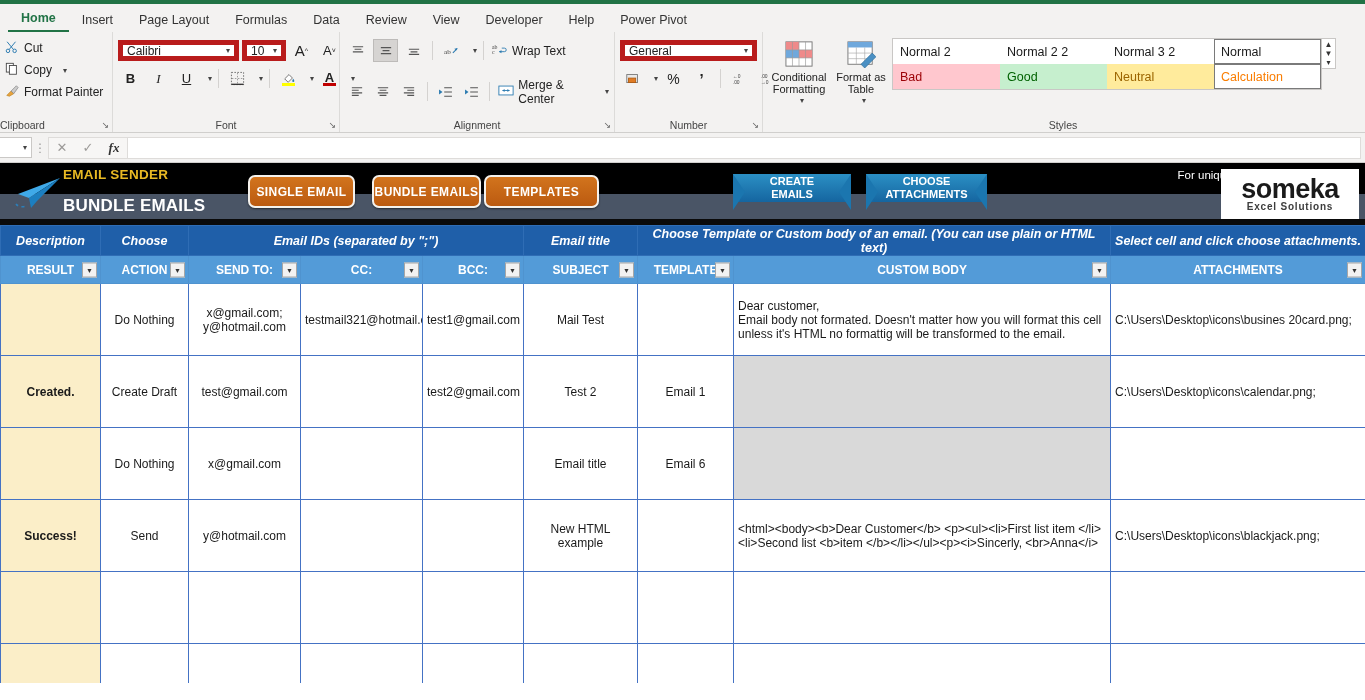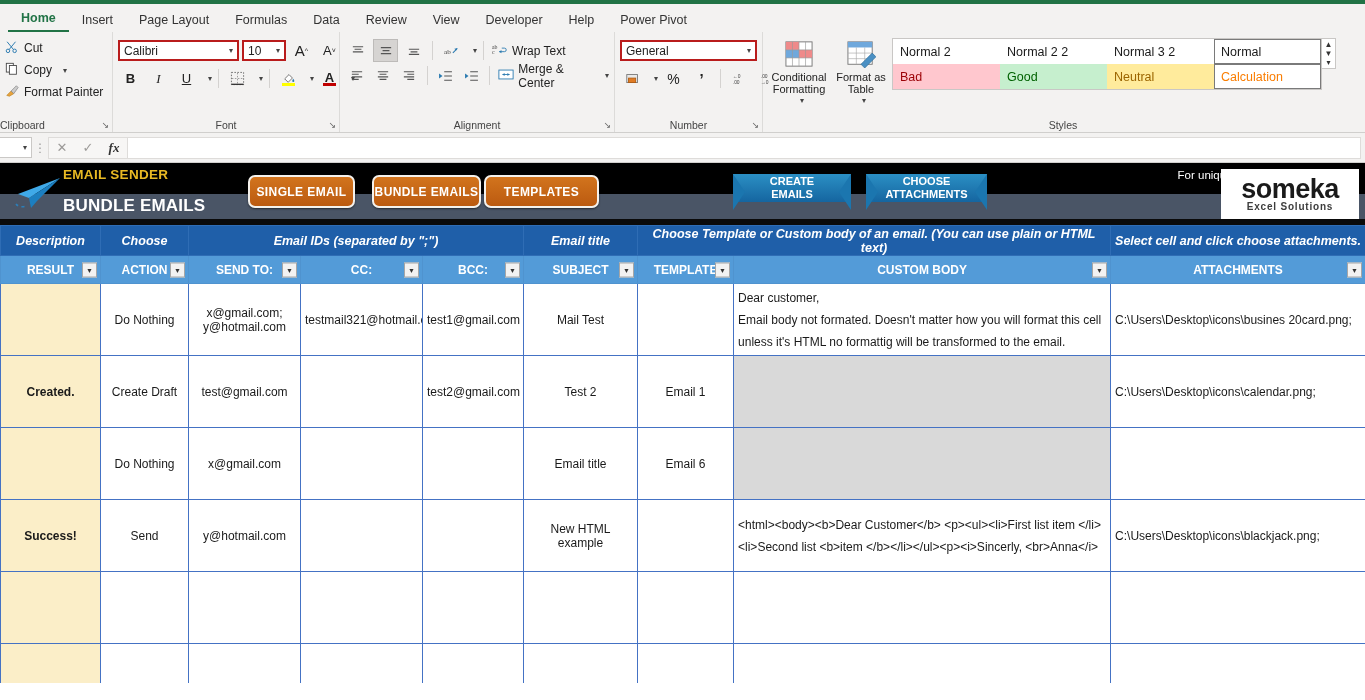--- a/index.html
+++ b/index.html
@@ -30,21 +30,21 @@
   .launcher { position:absolute; bottom:2px; right:3px; font-size:9px; color:#666; }
 
   
   .clip-col { display:flex; flex-direction:column; justify-content:flex-start;
               padding-top:2px; }
   .clip-item { display:flex; align-items:center; gap:5px; font-size:12px; color:#222;
                height:22px; padding:0 4px 0 0; white-space:nowrap; }
 
   
   .row { display:flex; align-items:center; gap:3px; height:25px; }
-  .ctl { border:2px solid #b91c1c; background:#fff; height:21px; font-size:12px;
+  .ctl { border:5px solid #b91c1c; background:#fff; height:21px; font-size:12px;
          display:flex; align-items:center; padding:0 4px; color:#222; }
   .ctl .cv { flex:1; }
   .chev { font-size:8px; color:#444; padding-left:6px; }
   .sqbtn { width:25px; height:23px; display:flex; align-items:center; justify-content:center;
            font-size:13px; color:#222; }
   .sqbtn.sel { background:#d6d4d2; border:1px solid #bdbbb9; }
   .sep { width:1px; height:19px; background:#d4d2d0; margin:0 3px; }
 
   .icon-stack { display:flex; flex-direction:column; align-items:center; }
   .underbar { height:3px; width:13px; margin-top:-1px; }
@@ -130,21 +130,21 @@
                padding:0 3px; }
   .filt { position:absolute; right:3px; top:50%; transform:translateY(-50%);
           width:15px; height:15px; background:#f2f2f2; border:1px solid #a6a6a6;
           display:flex; align-items:center; justify-content:center; font-size:7px;
           color:#333; }
   .ctr { text-align:center; }
   .lft { text-align:left; }
   .result-cell { background:#fbeec8; text-align:center; font-weight:bold; font-size:11.5px;
                  color:#1a1a1a; }
   .gray-cell { background:#d9d9d9; }
-  .body-cell { font-size:11.5px; line-height:22px; vertical-align:top; padding-top:3px; }
+  .body-cell { font-size:11.5px; line-height:14px; vertical-align:top; padding-top:3px; }
   .att-cell { font-size:11.5px; vertical-align:top; padding-top:3px; text-align:left;margin-left:20px; }
 </style>
 </head>
 <body>
 
 <div id="ribbon-area">
   <div class="green-strip"></div>
 
   <div class="tabbar" id="tabbar">
       <div class="tab active">Home</div>
@@ -288,21 +288,21 @@
               <svg width="16" height="14" viewBox="0 0 18 14">
                   <text x="0" y="7" font-size="6.5" fill="#444" font-family="serif">ab</text>
                   <text x="0" y="13" font-size="6.5" fill="#444" font-family="serif">c</text>
                   <path d="M8 10 h6 a2 2 0 0 0 0-4 h-3" stroke="#2a7ab0" fill="none" stroke-width="1"></path>
                   <path d="M8 10 l2.6-1.8 v3.6z" fill="#2a7ab0"></path>
                 </svg>
             </span>
             <span>Wrap Text</span>
           </div>
         </div>
-        <div class="row" style="margin-top:0;justify-content:space-between;">
+        <div class="row" style="margin-top:16px;justify-content:space-between;">
           <div class="sqbtn">
             <svg width="14" height="12" viewBox="0 0 16 14">
                 <g stroke="#555" stroke-width="1.3">
                   <path d="M2 2h12M2 5h8M2 8h12M2 11h8"></path>
                 </g>
               </svg>
             </div>
           <div class="sqbtn">
             <svg width="14" height="12" viewBox="0 0 16 14">
                 <g stroke="#555" stroke-width="1.3">

